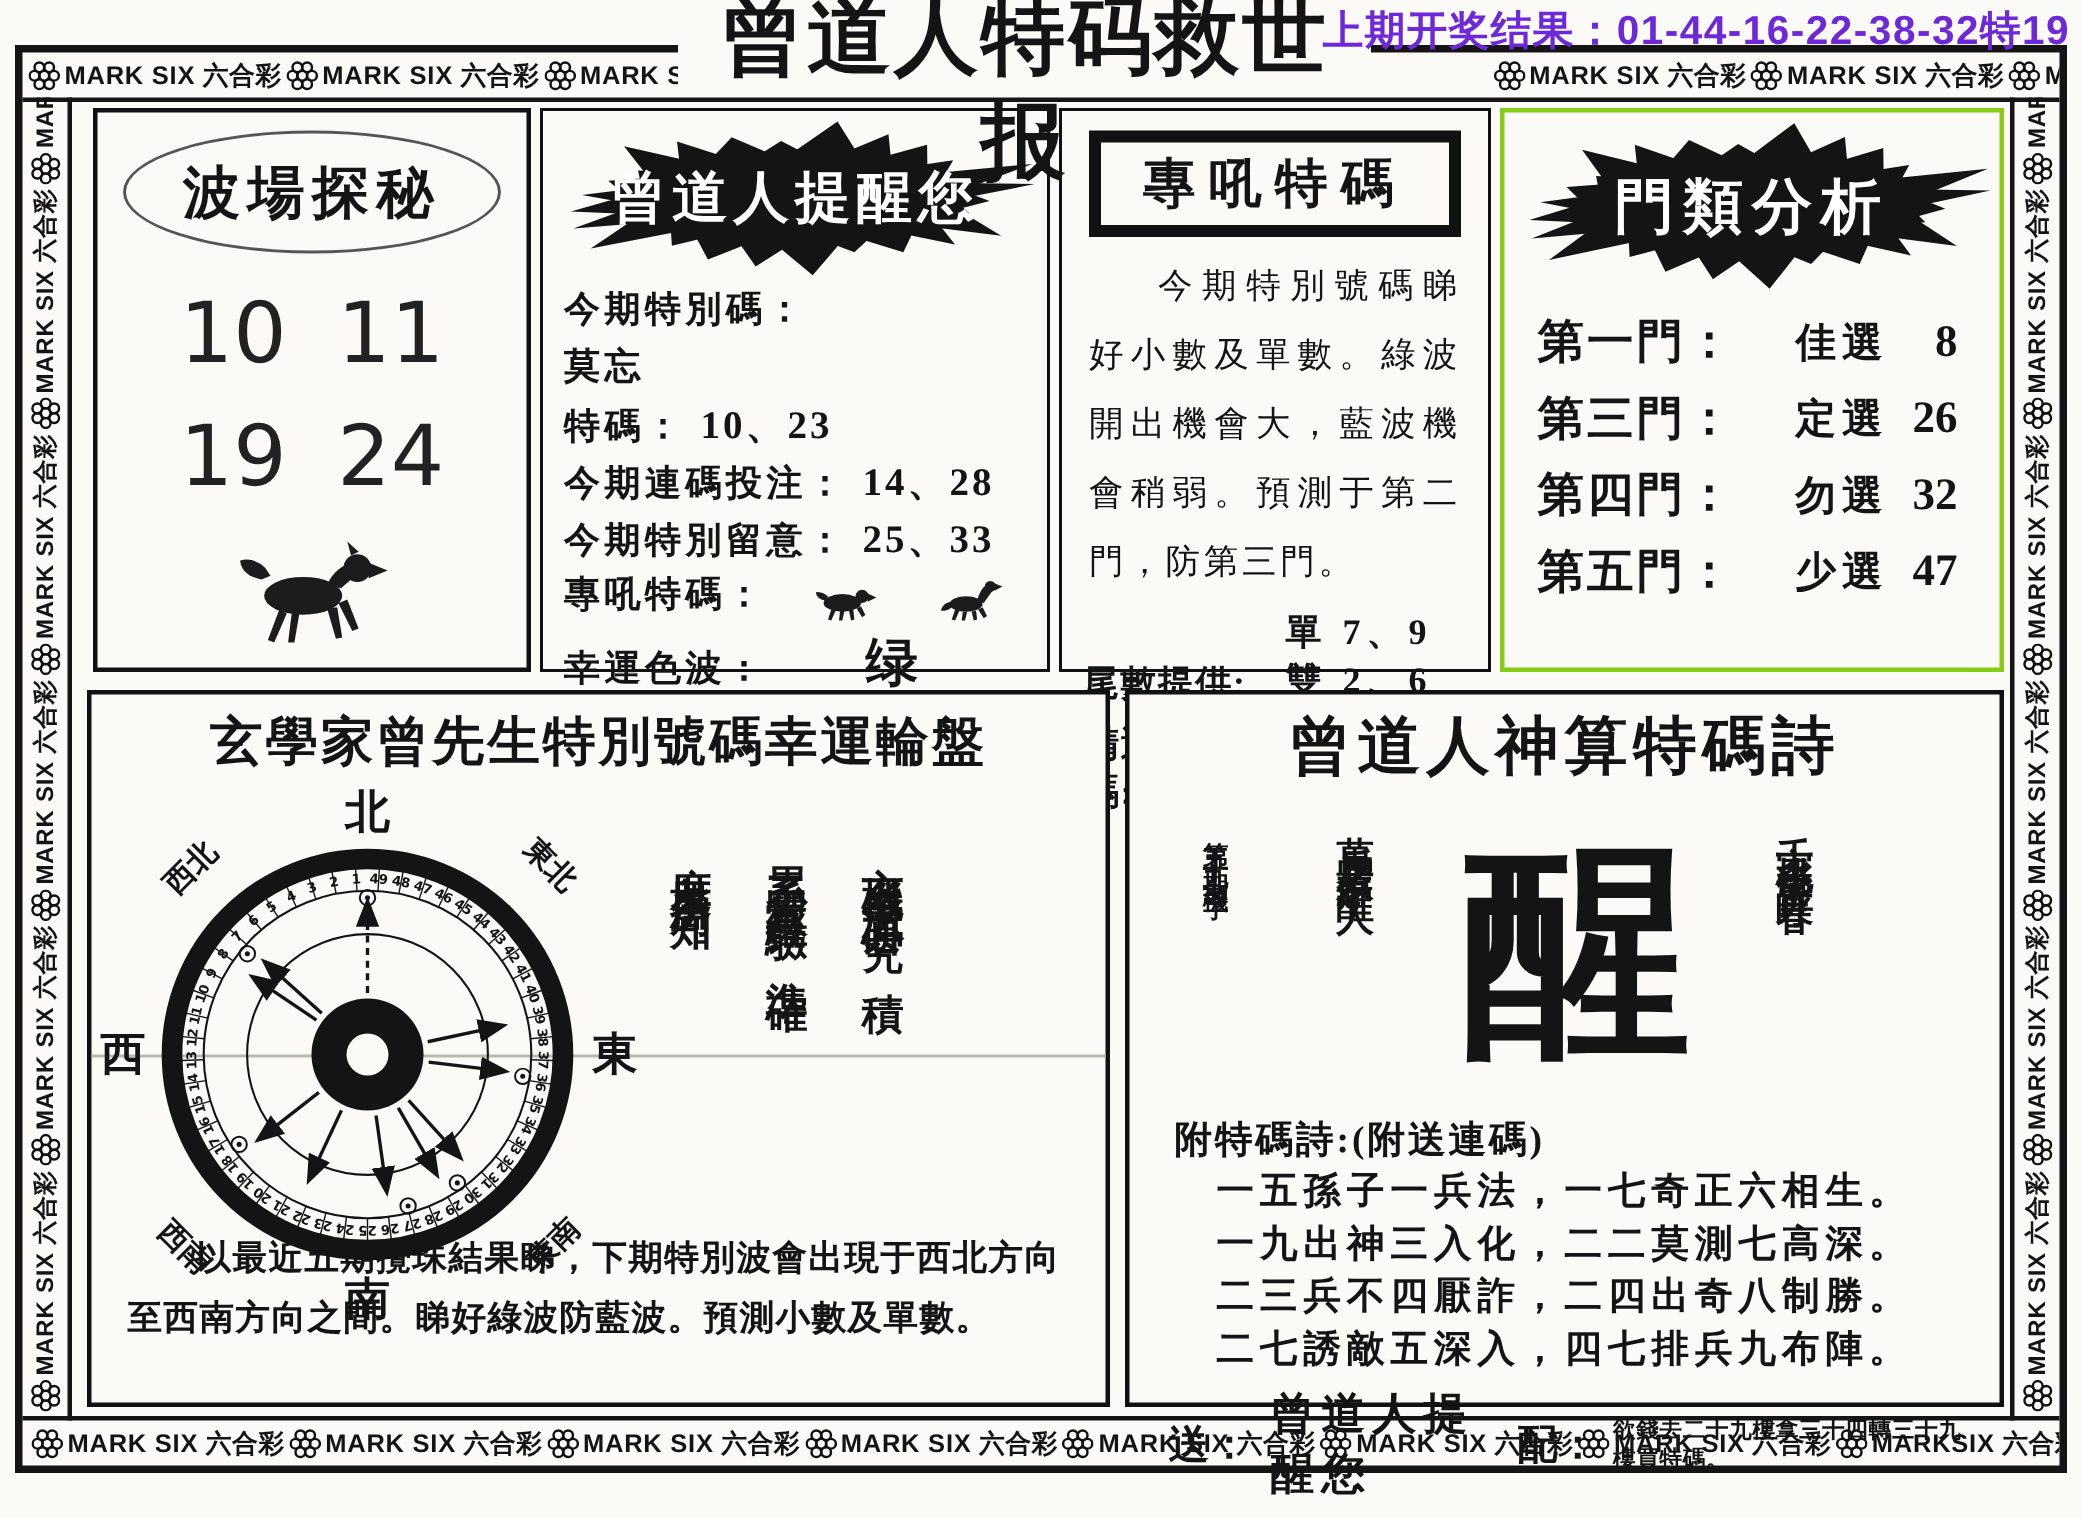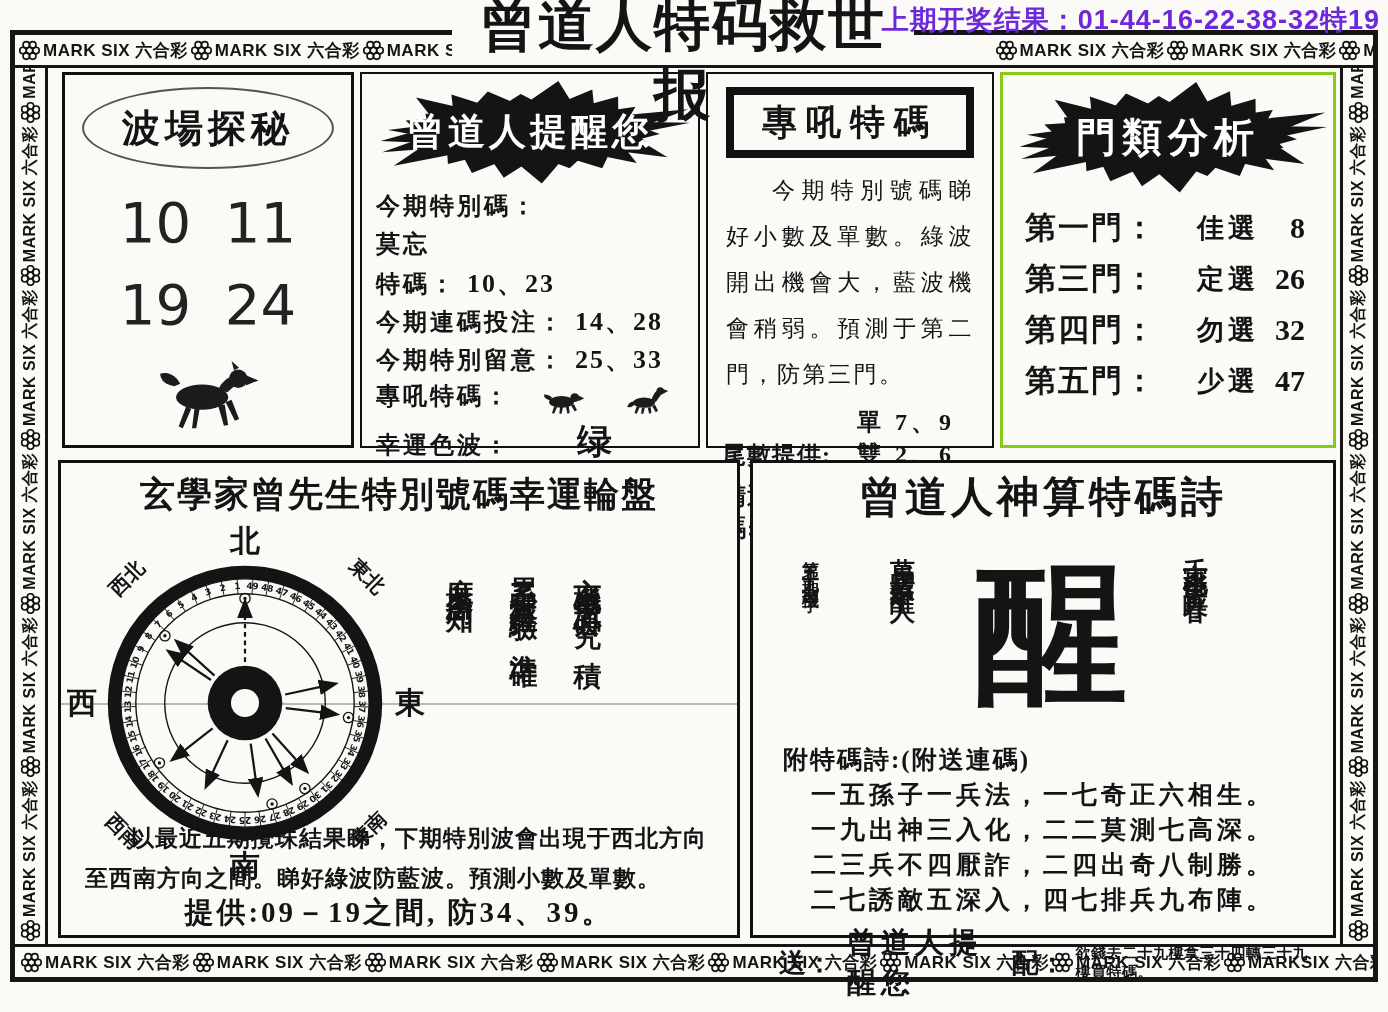--- a/index.html
+++ b/index.html
@@ -732,21 +732,20 @@
           <span class="dir diag" style="right:36px;top:38px;transform:rotate(45deg)">東北</span>
           <span class="dir diag" style="left:36px;bottom:36px;transform:rotate(45deg)">西南</span>
           <span class="dir diag" style="right:34px;bottom:38px;transform:rotate(-45deg)">東南</span>
         </div>
         <div class="ecols">
           <span class="ecol">度衆所周知·</span>
           <span class="ecol">累了豐富經驗、準確</span>
           <span class="ecol">玄機學潛心研究、積</span>
         </div>
         <div class="epar">以最近五期攪珠結果睇，下期特別波會出現于西北方向至西南方向之間。睇好綠波防藍波。預測小數及單數。</div>
-        <div class="eprov">提供:09－19之間, 防34、39。</div>
       </div>
 
       <div class="box boxF">
         <div class="ftit">曾道人神算特碼詩</div>
         <div class="fmid">
           <span class="vcol fissue">第五十九期玄機字</span>
           <span class="vcol flcol">萬戶屠蘇不醒人</span>
           <span class="fbig">醒</span>
           <span class="vcol frcol">千家桃李皆呼春</span>
         </div>

